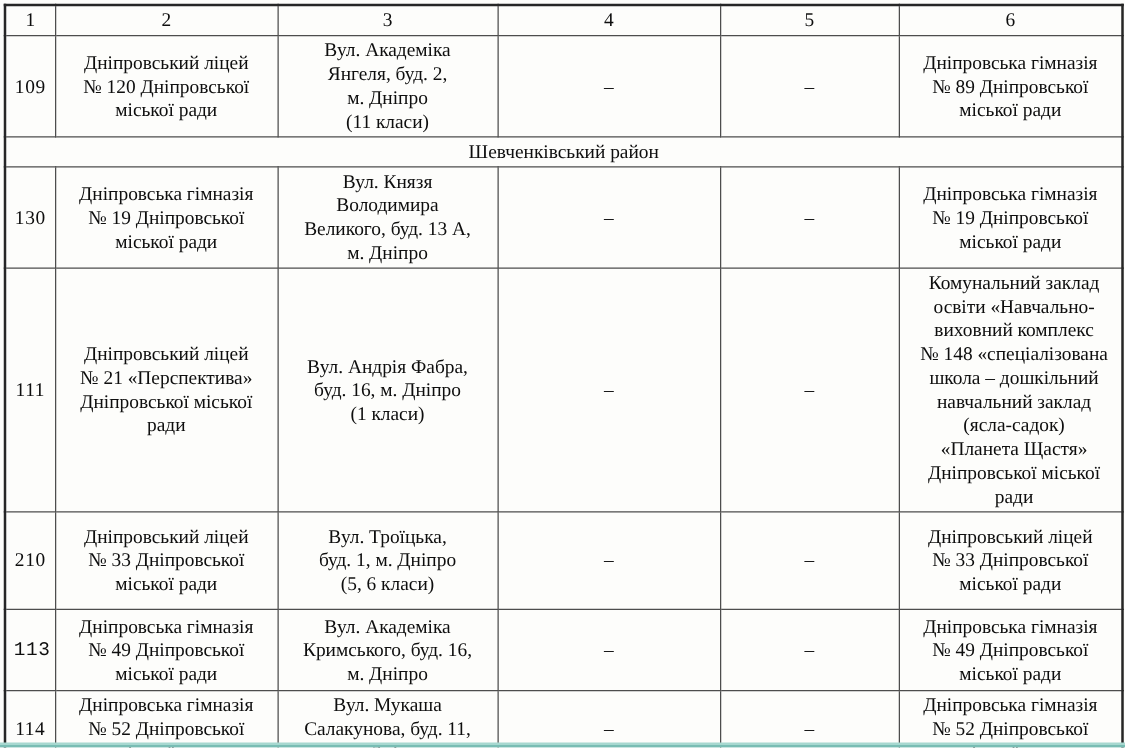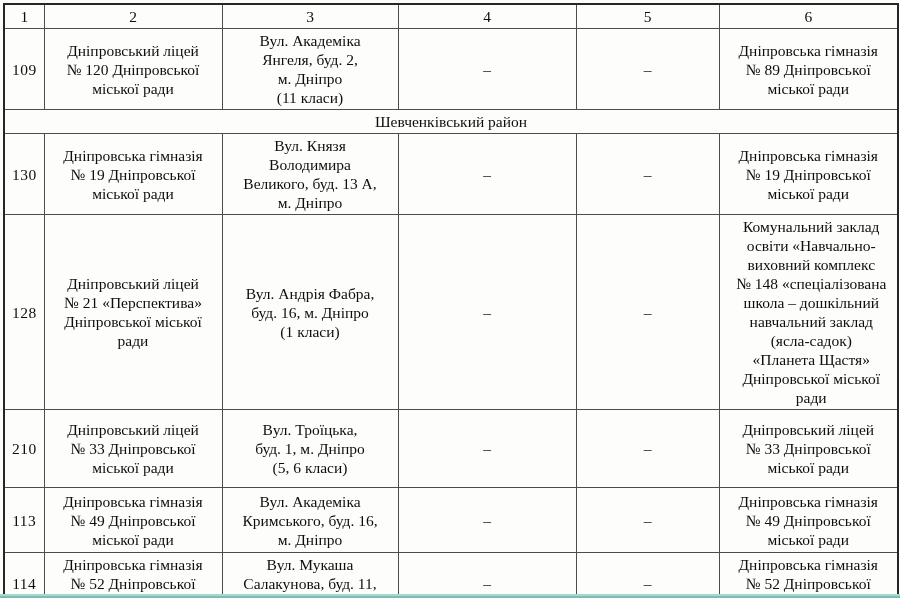--- a/index.html
+++ b/index.html
@@ -137,21 +137,21 @@
 Великого, буд. 13 А,
 м. Дніпро</td>
         <td class="dash-cell" style="border-color: rgb(77, 77, 77);">–</td>
         <td class="dash-cell" style="border-color: rgb(77, 77, 77);">–</td>
         <td style="border-color: rgb(77, 77, 77);">Дніпровська гімназія
 № 19 Дніпровської
 міської ради</td>
       </tr>
 
       <tr class="r-111">
-        <td class="num-cell" style="border-color: rgb(77, 77, 77);">128</td>
+        <td class="num-cell" style="border-color: rgb(77, 77, 77);">111</td>
         <td class="top-cell" style="border-color: rgb(77, 77, 77);">Дніпровський ліцей
 № 21 «Перспектива»
 Дніпровської міської
 ради</td>
         <td class="top-cell" style="border-color: rgb(77, 77, 77);">Вул. Андрія Фабра,
 буд. 16, м. Дніпро
 (1 класи)</td>
         <td class="dash-cell" style="border-color: rgb(77, 77, 77);">–</td>
         <td class="dash-cell" style="border-color: rgb(77, 77, 77);">–</td>
         <td style="border-color: rgb(77, 77, 77); padding-left: 12px;">Комунальний заклад
@@ -175,21 +175,21 @@
 буд. 1, м. Дніпро
 (5, 6 класи)</td>
         <td class="dash-cell" style="border-color: rgb(77, 77, 77);">–</td>
         <td class="dash-cell" style="border-color: rgb(77, 77, 77);">–</td>
         <td style="border-color: rgb(77, 77, 77);">Дніпровський ліцей
 № 33 Дніпровської
 міської ради</td>
       </tr>
 
       <tr class="r-113">
-        <td class="num-cell" style="border-color: rgb(77, 77, 77);">113</td>
+        <td class="num-cell" style="border-color: rgb(77, 77, 77); font-family: Liberation Mono, monospace;">113</td>
         <td style="border-color: rgb(77, 77, 77);">Дніпровська гімназія
 № 49 Дніпровської
 міської ради</td>
         <td style="border-color: rgb(77, 77, 77);">Вул. Академіка
 Кримського, буд. 16,
 м. Дніпро</td>
         <td class="dash-cell" style="border-color: rgb(77, 77, 77);">–</td>
         <td class="dash-cell" style="border-color: rgb(77, 77, 77);">–</td>
         <td style="border-color: rgb(77, 77, 77);">Дніпровська гімназія
 № 49 Дніпровської

